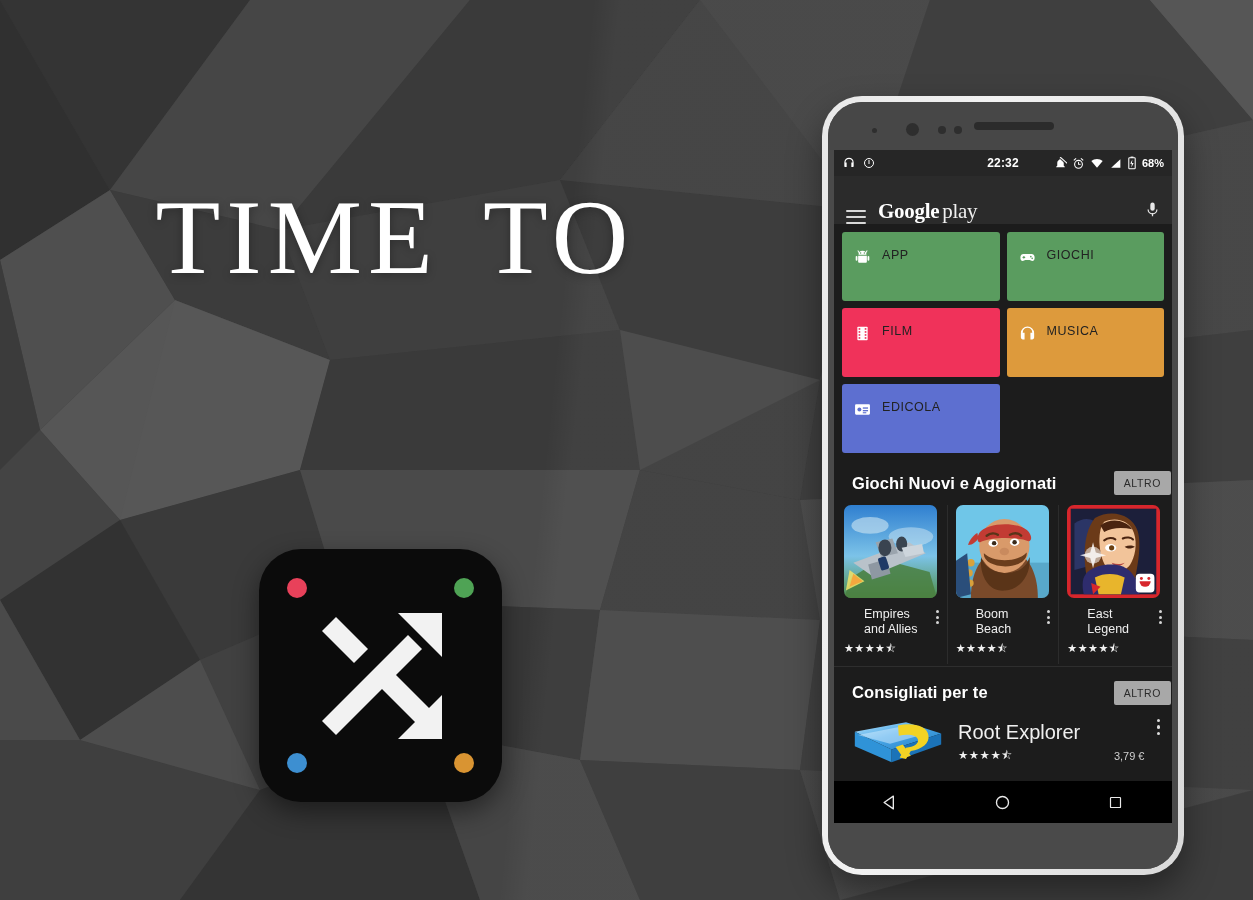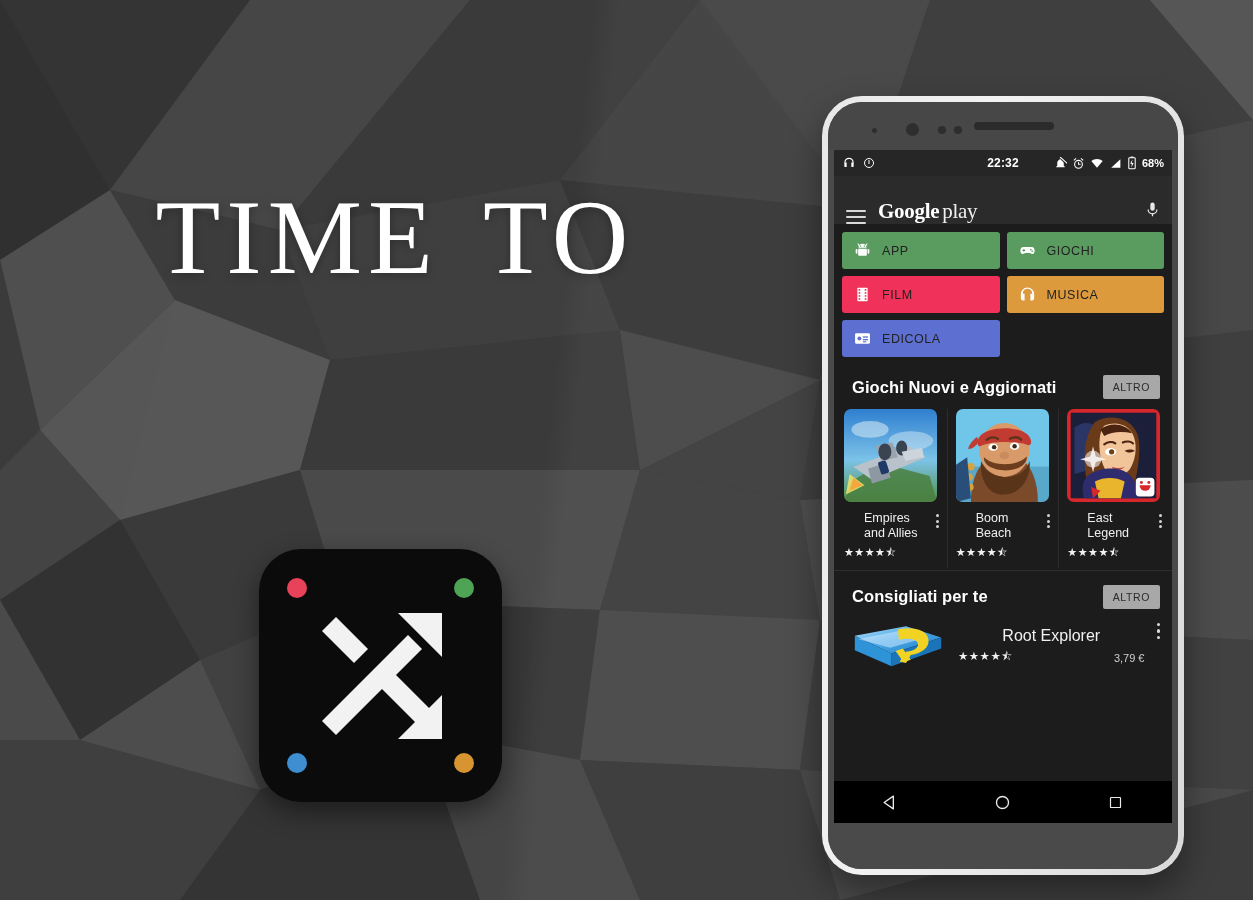--- a/index.html
+++ b/index.html
@@ -83,29 +83,29 @@
   .hamburger{width:20px;display:flex;flex-direction:column;gap:4px;cursor:pointer;}
   .hamburger i{display:block;height:2px;background:#d8d8d8;border-radius:1px;}
   .brand{font-family:"Liberation Serif", serif;font-size:21px;color:#fff;letter-spacing:-.3px;}
   .brand b{font-weight:700;}
   .brand span{font-weight:400;margin-left:3px;color:#f0f0f0;}
   .mic{margin-left:auto;}
 
   
   .cats{padding:8px 8px 4px 8px;display:grid;grid-template-columns:1fr 1fr;gap:7px;background:#1c1c1c;}
   .cat{
-    height:37px;border-radius:3px;display:flex;align-items:center;gap:10px;
-    padding:0 11px;color:#222;font-size:12.5px;letter-spacing:.55px;
+    height:37px;border-radius:3px;display:flex;gap:10px;
+    padding:16px 11px;color:#222;font-size:12.5px;letter-spacing:.55px;
     cursor:pointer;
   }
   .cat .ci{width:19px;height:19px;flex:0 0 19px;display:block;}
 
   
   .section{
-    display:flex;align-items:center;padding:14px 12px 10px 18px;background:#1c1c1c;
+    display:flex;align-items:center;padding:14px 1px 10px 18px;background:#1c1c1c;
   }
   .section h2{
     margin:0;font-size:16.5px;color:#fff;font-weight:bold;letter-spacing:.1px;
   }
   .more-btn{
     margin-left:auto;background:#a8a8a8;color:#2b2b2b;border:0;
     font-size:10.5px;letter-spacing:.6px;padding:6px 10px;border-radius:2px;
     font-family:inherit;cursor:pointer;
   }
 
@@ -123,21 +123,21 @@
   }
   .kebab{display:flex;flex-direction:column;gap:2.5px;padding-top:3px;flex:0 0 auto;cursor:pointer;}
   .kebab i{width:3px;height:3px;border-radius:50%;background:#d5d5d5;display:block;}
   .stars{margin-top:6px;font-size:11px;color:#f1f1f1;letter-spacing:.5px;line-height:1;}
   .divider{height:1px;background:#2e2e2e;margin:2px 0 0 0;}
 
   
   .rec-row{display:flex;align-items:center;padding:2px 12px 0 16px;background:#1c1c1c;gap:12px;cursor:pointer;}
   .rec-icon{width:96px;height:52px;flex:0 0 96px;border-radius:3px;overflow:hidden;}
   .rec-body{flex:1;min-width:0;}
-  .rec-title{font-size:16px;color:#f0f0f0;line-height:1.2;text-align:center;}
+  .rec-title{font-size:20px;color:#f0f0f0;line-height:1.2;}
   .rec-sub{display:flex;align-items:center;margin-top:3px;}
   .rec-stars{font-size:11.5px;color:#f1f1f1;letter-spacing:.5px;}
   .rec-price{margin-left:auto;font-size:11px;color:#cfcfcf;}
   .rec-kebab{flex:0 0 auto;display:flex;flex-direction:column;gap:3px;align-self:flex-start;margin-top:2px;cursor:pointer;}
   .rec-kebab i{width:3.5px;height:3.5px;border-radius:50%;background:#dcdcdc;display:block;}
 
   
   .navbar{
     position:absolute;left:0;right:0;bottom:0;height:42px;background:#000;
     display:flex;align-items:center;justify-content:space-around;

